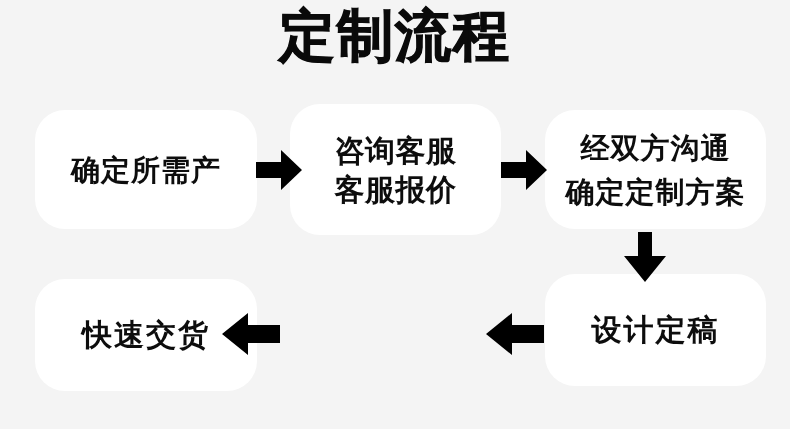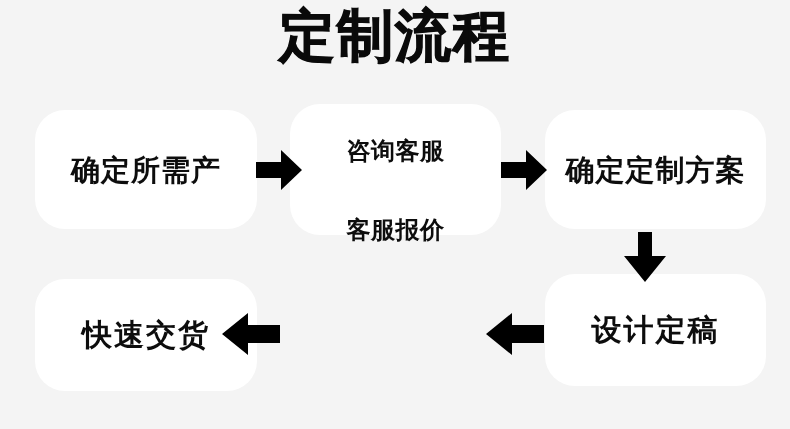--- a/index.html
+++ b/index.html
@@ -57,21 +57,21 @@
   
   .box-1 { left: 35px;  top: 110px; width: 222px; height: 119px; }
   .box-2 { left: 290px; top: 104px; width: 211px; height: 131px; }
   .box-3 { left: 545px; top: 110px; width: 221px; height: 119px; }
   
   .box-4 { left: 545px; top: 274px; width: 221px; height: 112px; }
   .box-5 { left: 290px; top: 283px; width: 211px; height: 112px; }
   .box-6 { left: 35px;  top: 279px; width: 222px; height: 112px; }
 
   .box-1 .line, .box-3 .line { font-size: 29px; line-height: 44px; letter-spacing: 1px; }
-  .box-2 .line { font-size: 24px; line-height: 39px; letter-spacing: 0.5px; margin-top: 40px; }
+  .box-2 .line { font-size: 30px; line-height: 39px; letter-spacing: 0.5px; }
   .box-4 .line, .box-5 .line, .box-6 .line { font-size: 30px; line-height: 40px; letter-spacing: 2px; }
 
   
   .arrow {
     position: absolute;
     display: block;
   }
   .arrow svg { display: block; }
 
   .arrow-r1 { left: 256px; top: 146px; width: 46px; height: 48px; }
@@ -90,20 +90,21 @@
   <div class="flow-box box-1">
     <span class="line">确定所需产</span>
   </div>
 
   <div class="flow-box box-2">
     <span class="line">咨询客服</span>
     <span class="line">客服报价</span>
   </div>
 
   <div class="flow-box box-3">
+    <span class="line">经双方沟通</span>
     <span class="line">确定定制方案</span>
   </div>
 
   <div class="flow-box box-4">
     <span class="line">设计定稿</span>
   </div>
 
 
   <div class="flow-box box-6">
     <span class="line">快速交货</span>

